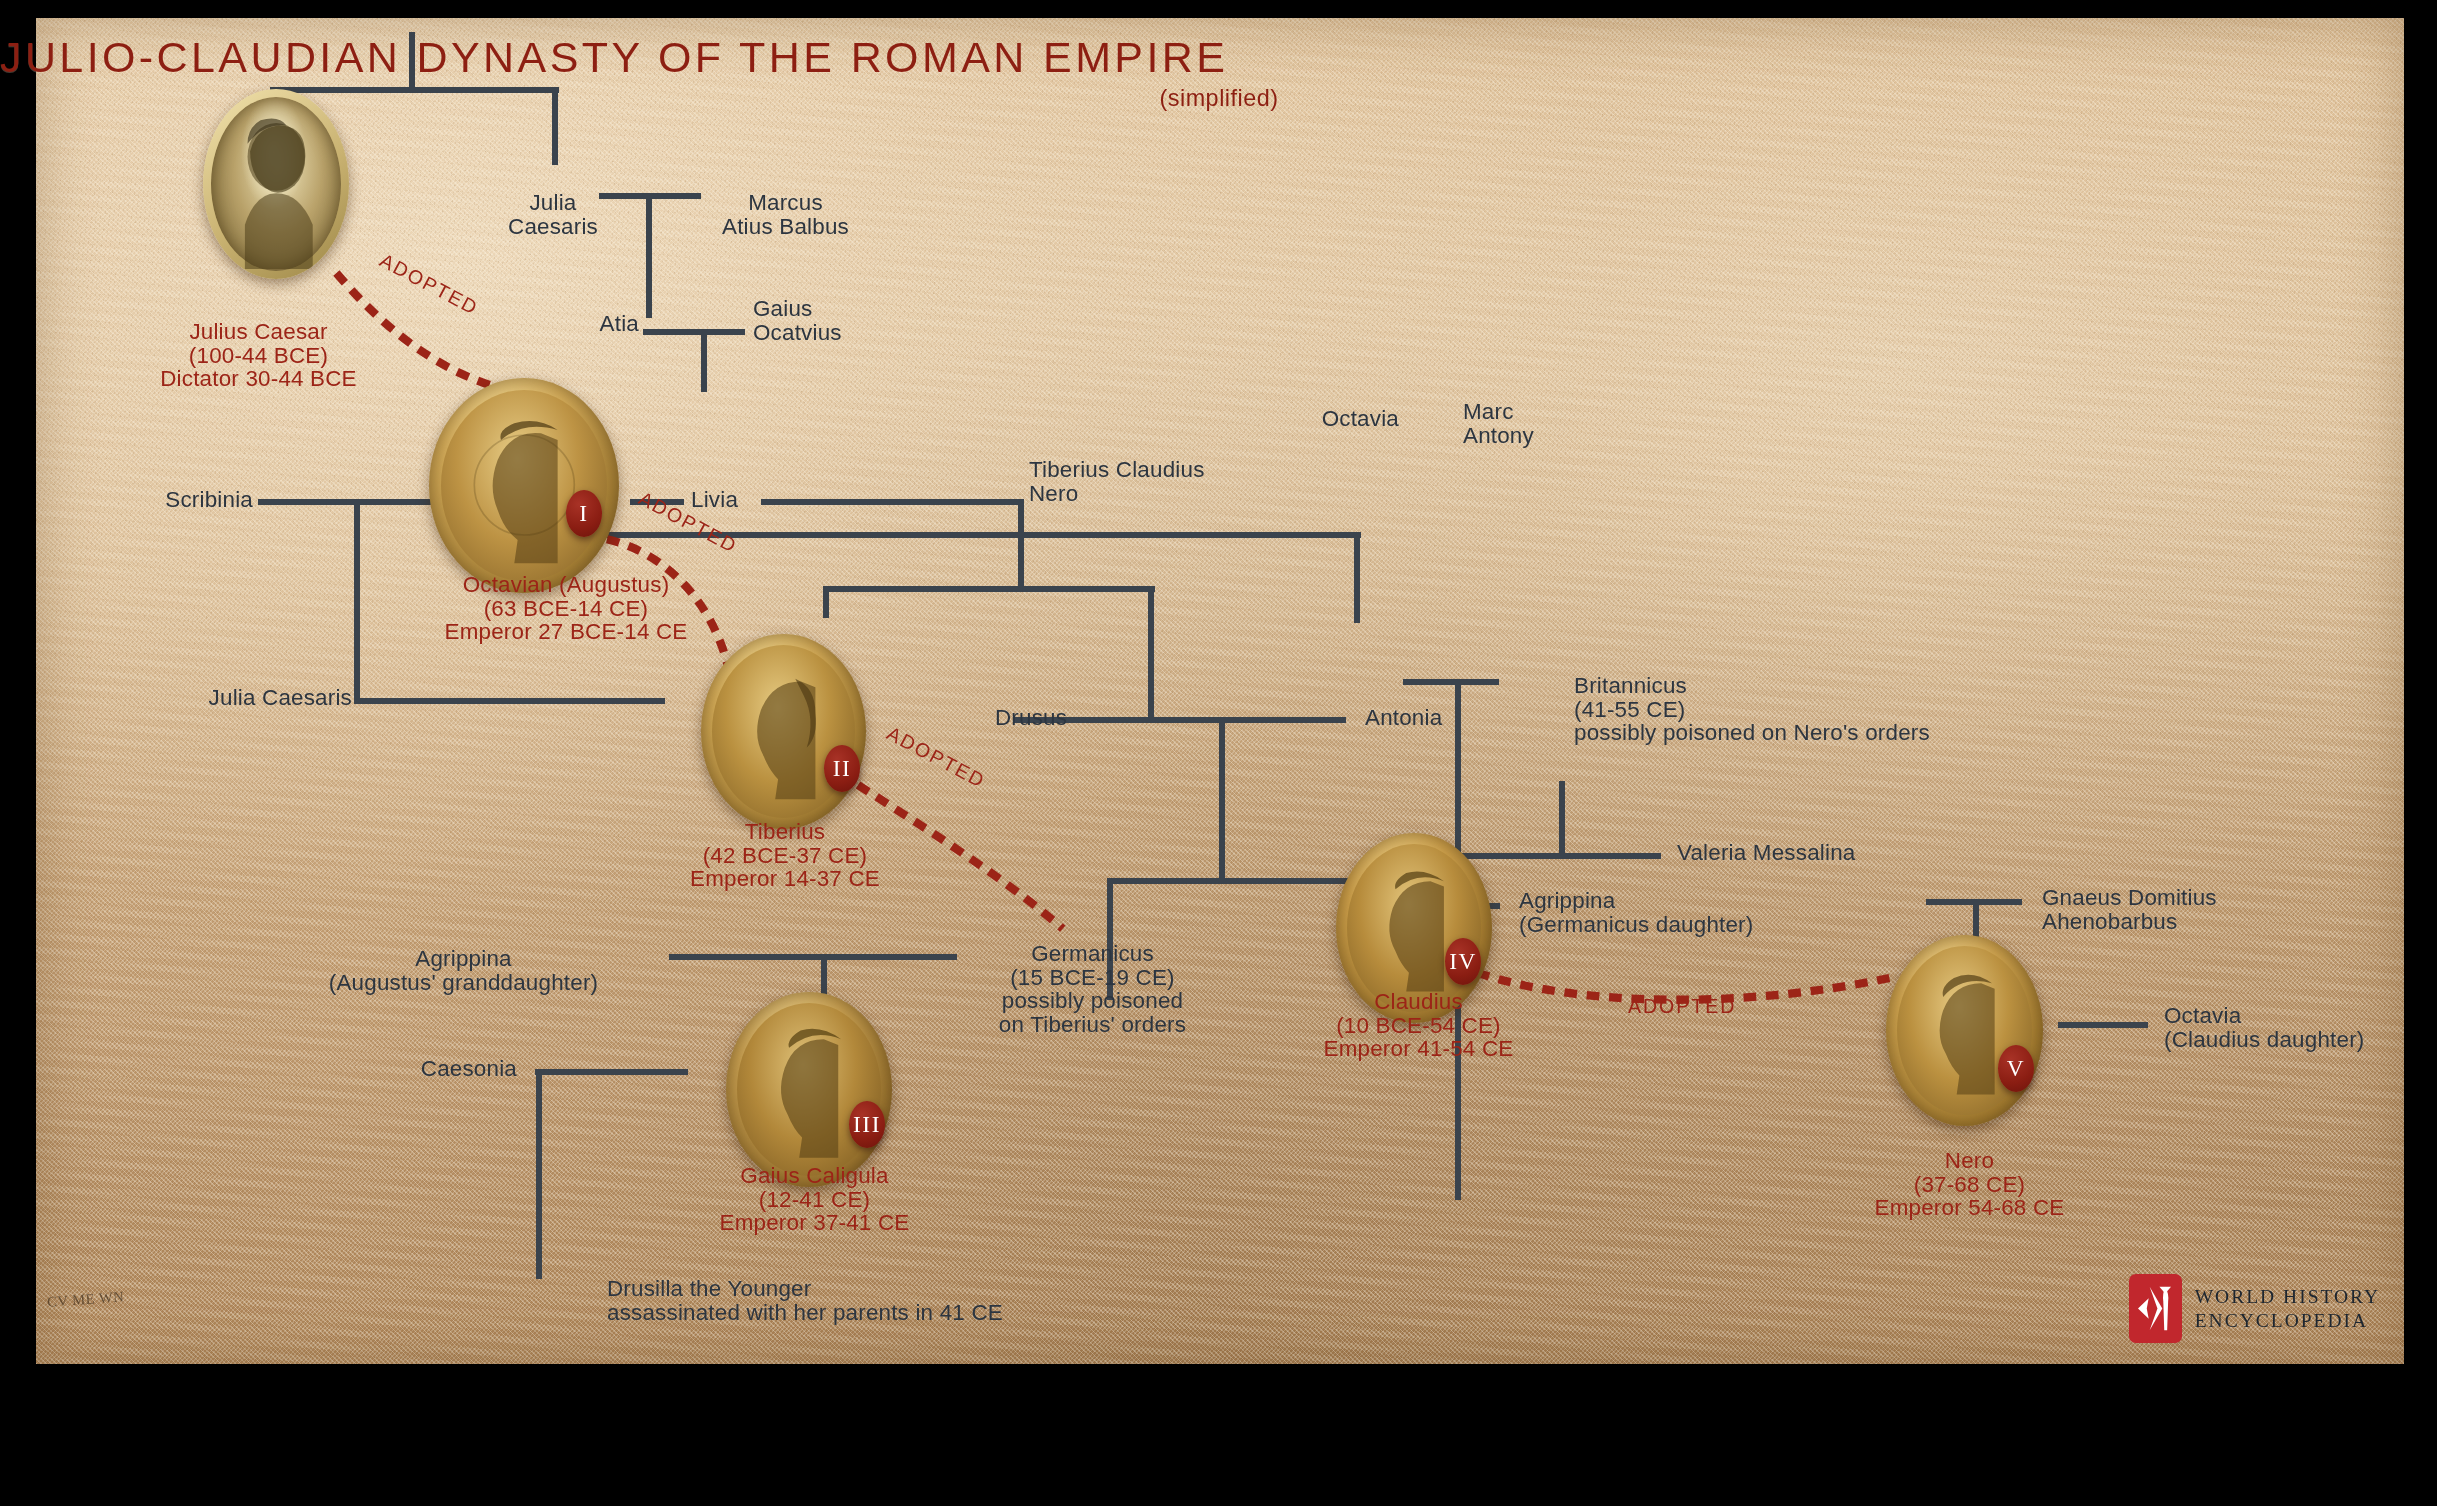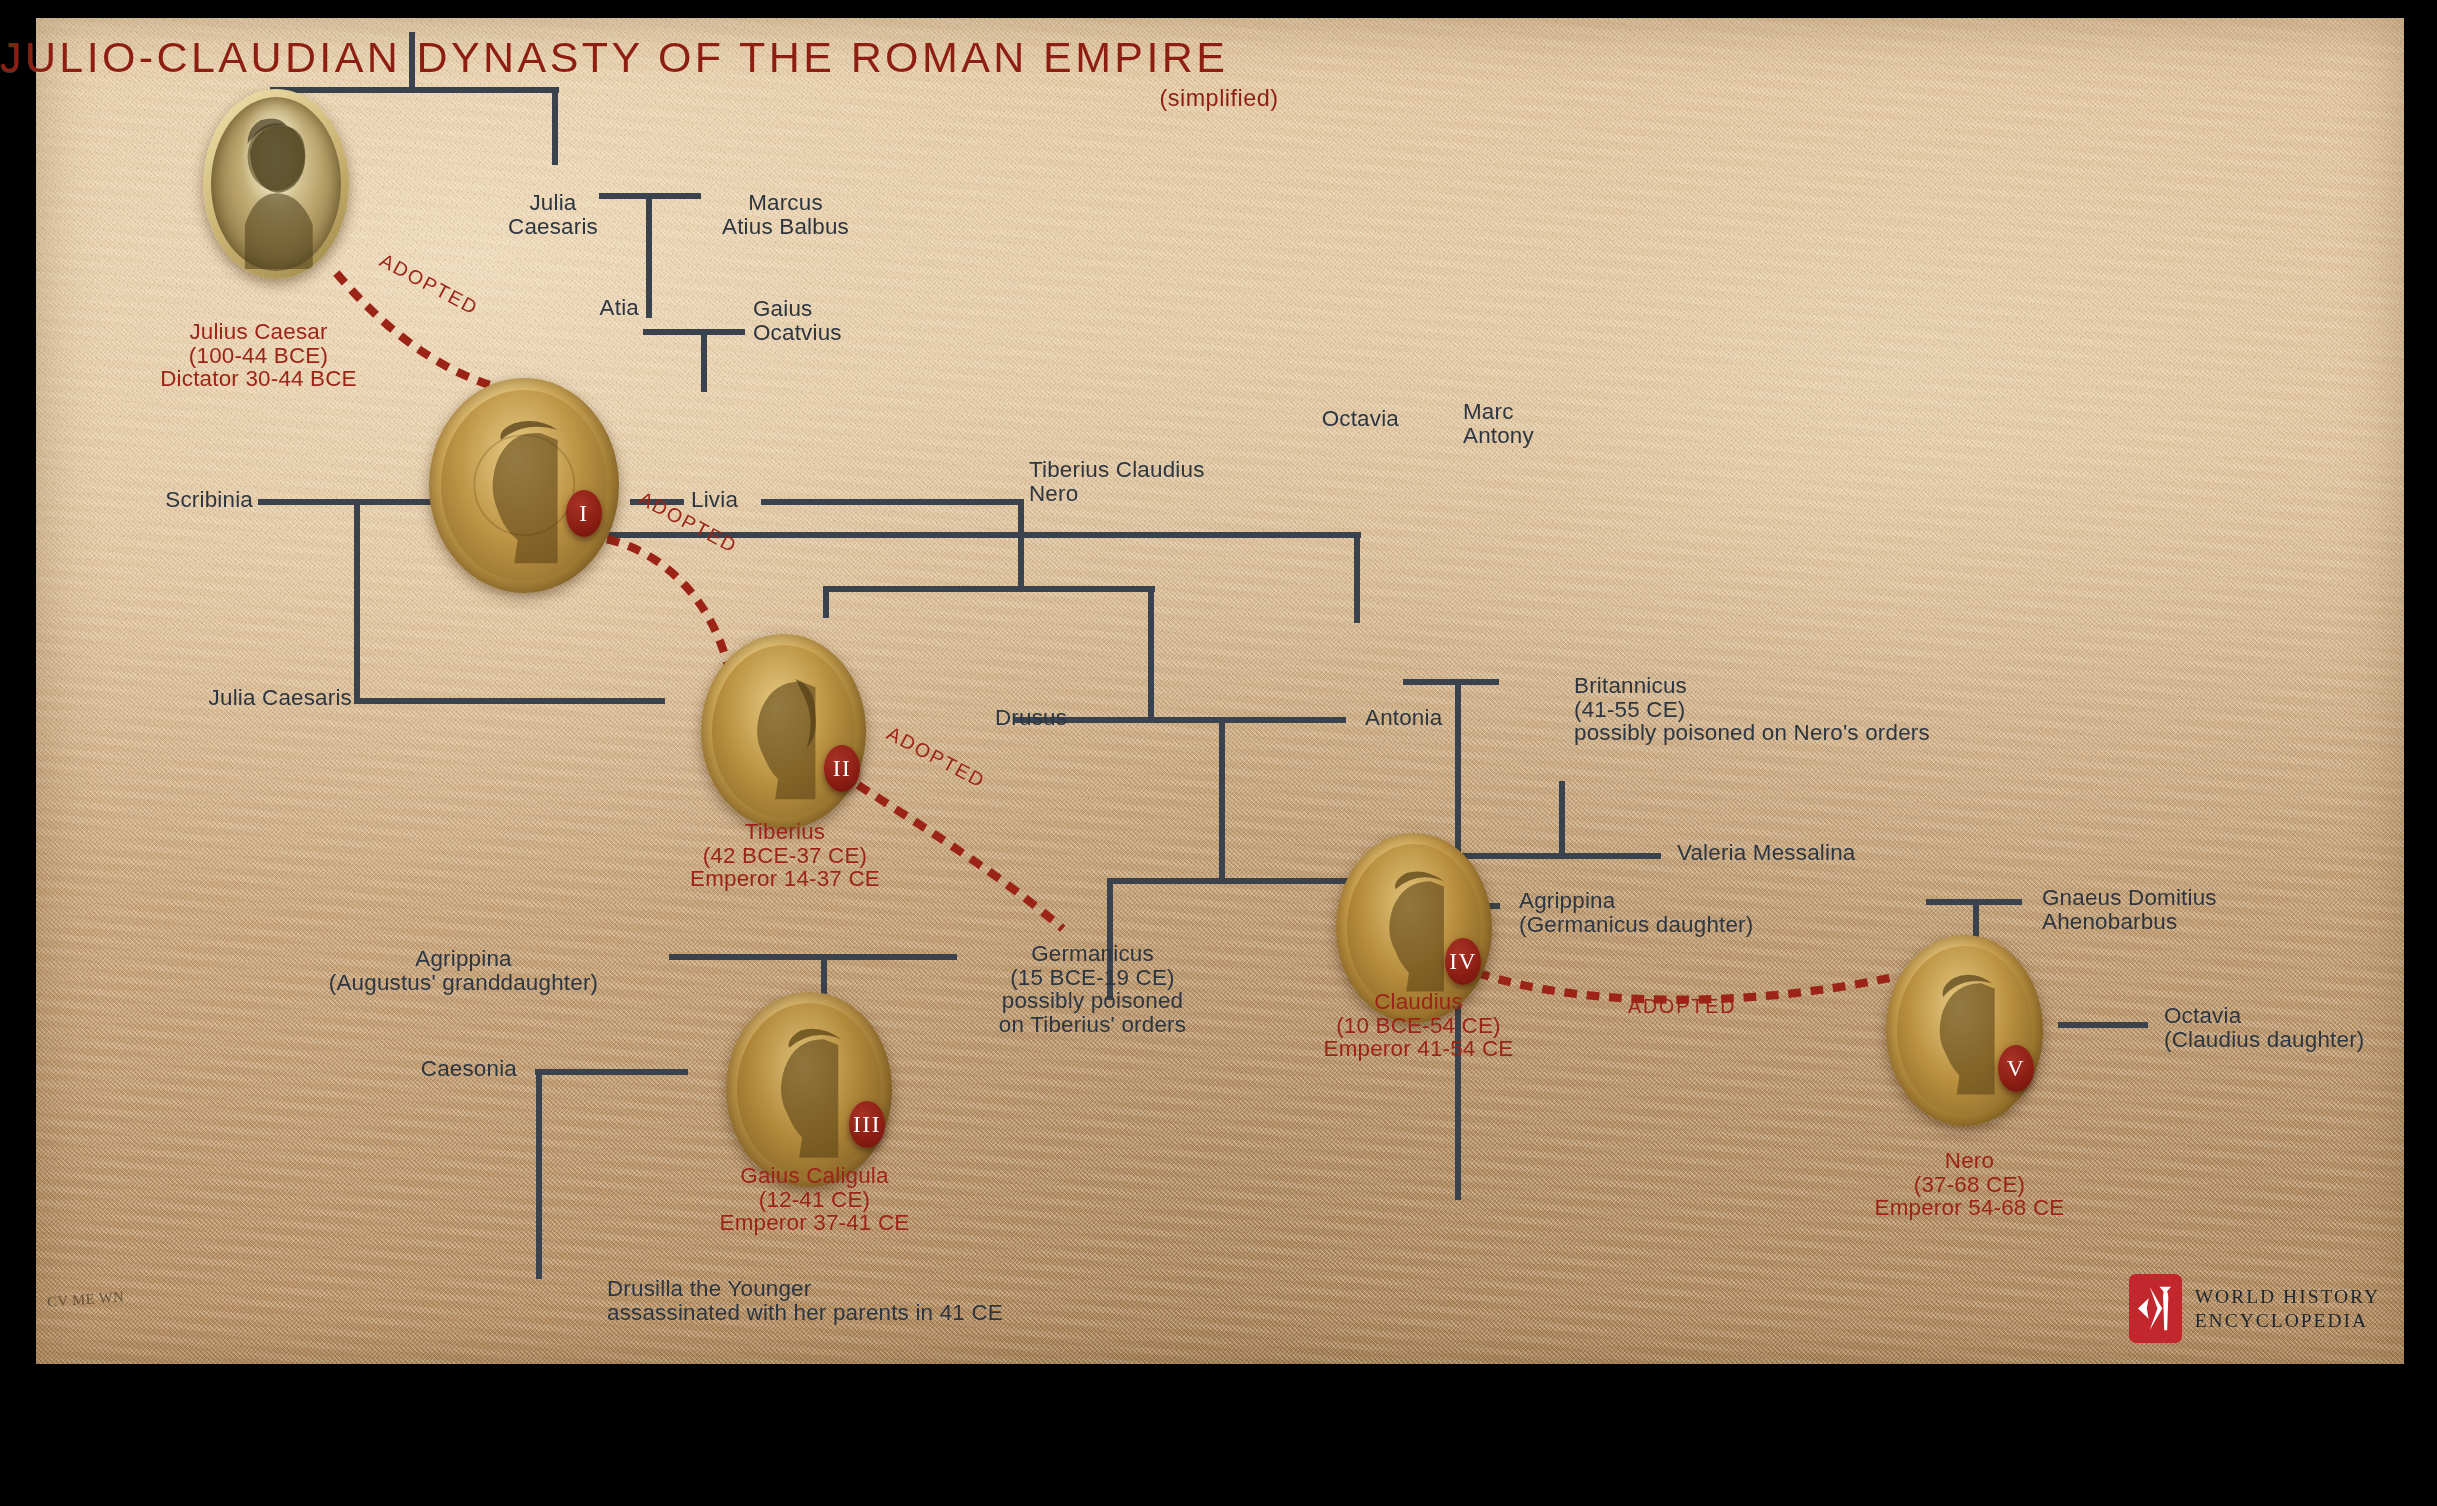--- a/index.html
+++ b/index.html
@@ -297,20 +297,23 @@
         <path d="M34 34 Q48 18 70 24 Q56 14 42 20 Q32 26 34 34Z" fill="#4a3610" opacity=".65"></path>
       </svg>
     </div>
   </div>
   <div class="badge" style="left:1998px; top:1045px;">V</div>
 
   <div class="t em ctr" style="left:83px; top:307px; width:351px;">Julius Caesar
 (100-44 BCE)
 Dictator 30-44 BCE</div>
 
+  <div class="t em ctr" style="left:322px; top:560px; width:488px;">Octavian (Augustus)
+(63 BCE-14 CE)
+Emperor 27 BCE-14 CE</div>
 
   <div class="t em ctr" style="left:595px; top:807px; width:380px;">Tiberius
 (42 BCE-37 CE)
 Emperor 14-37 CE</div>
 
   <div class="t em ctr" style="left:634px; top:1151px; width:361px;">Gaius Caligula
 (12-41 CE)
 Emperor 37-41 CE</div>
 
   <div class="t em ctr" style="left:1238px; top:977px; width:361px;">Claudius
@@ -320,21 +323,21 @@
   <div class="t em ctr" style="left:1784px; top:1136px; width:371px;">Nero
 (37-68 CE)
 Emperor 54-68 CE</div>
 
   <div class="t nm ctr" style="left:458px; top:178px; width:190px;">Julia
 Caesaris</div>
 
   <div class="t nm ctr" style="left:678px; top:178px; width:215px;">Marcus
 Atius Balbus</div>
 
-  <div class="t nm rgt" style="left:439px; top:296px; width:200px;">Atia</div>
+  <div class="t nm rgt" style="left:439px; top:312px; width:200px;">Atia</div>
 
   <div class="t nm" style="left:753px; top:297px; width:215px;">Gaius
 Ocatvius</div>
 
   <div class="t nm rgt" style="left:63px; top:488px; width:190px;">Scribinia</div>
 
   <div class="t nm" style="left:691px; top:488px; width:127px;">Livia</div>
 
   <div class="t nm" style="left:1029px; top:458px; width:273px;">Tiberius Claudius
 Nero</div>

